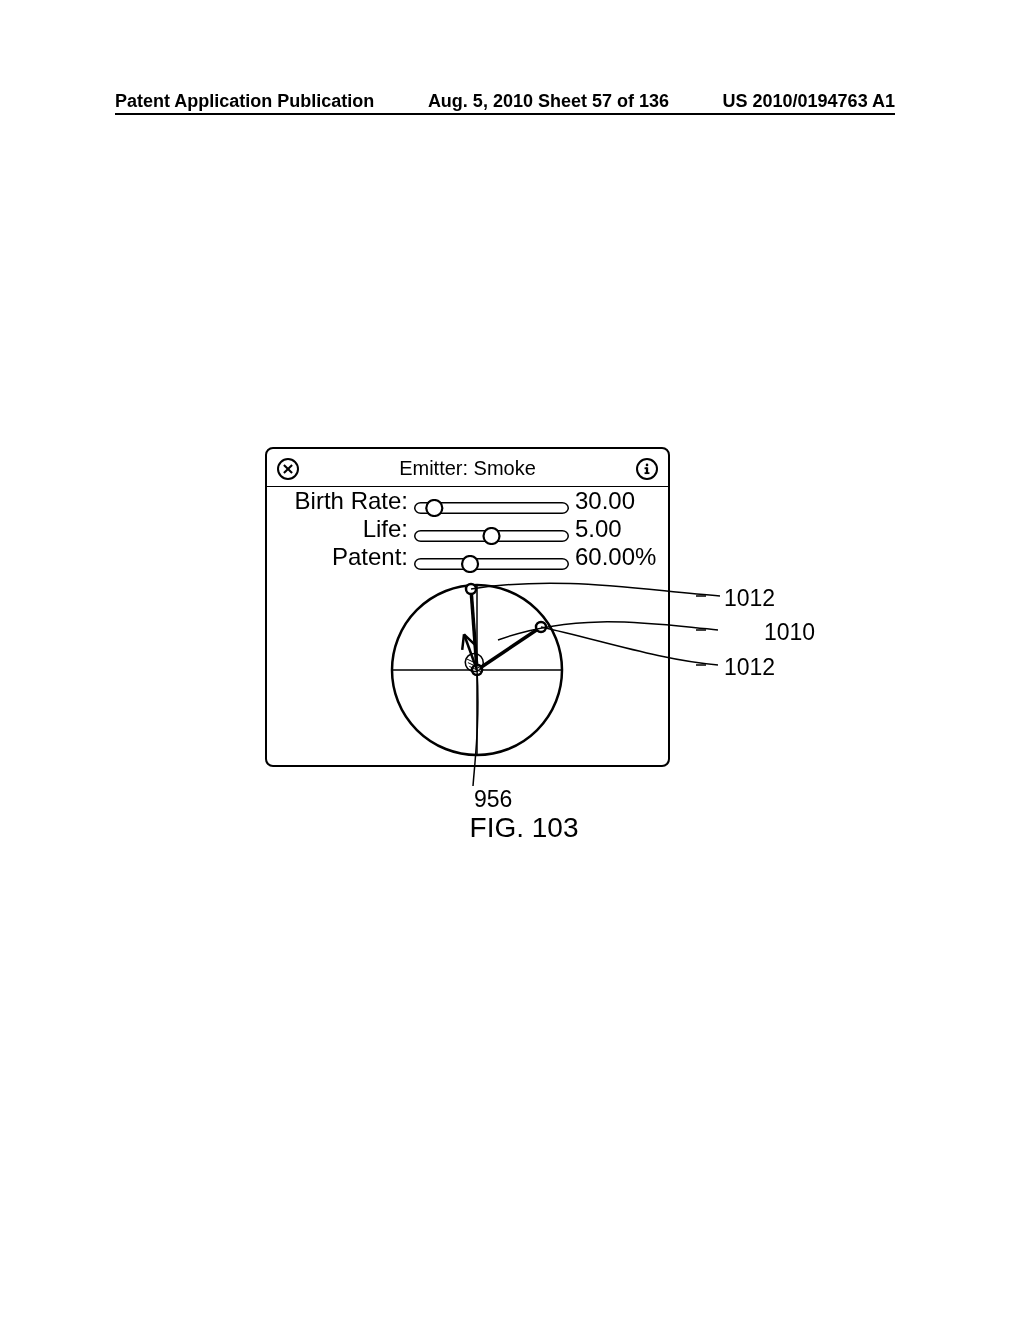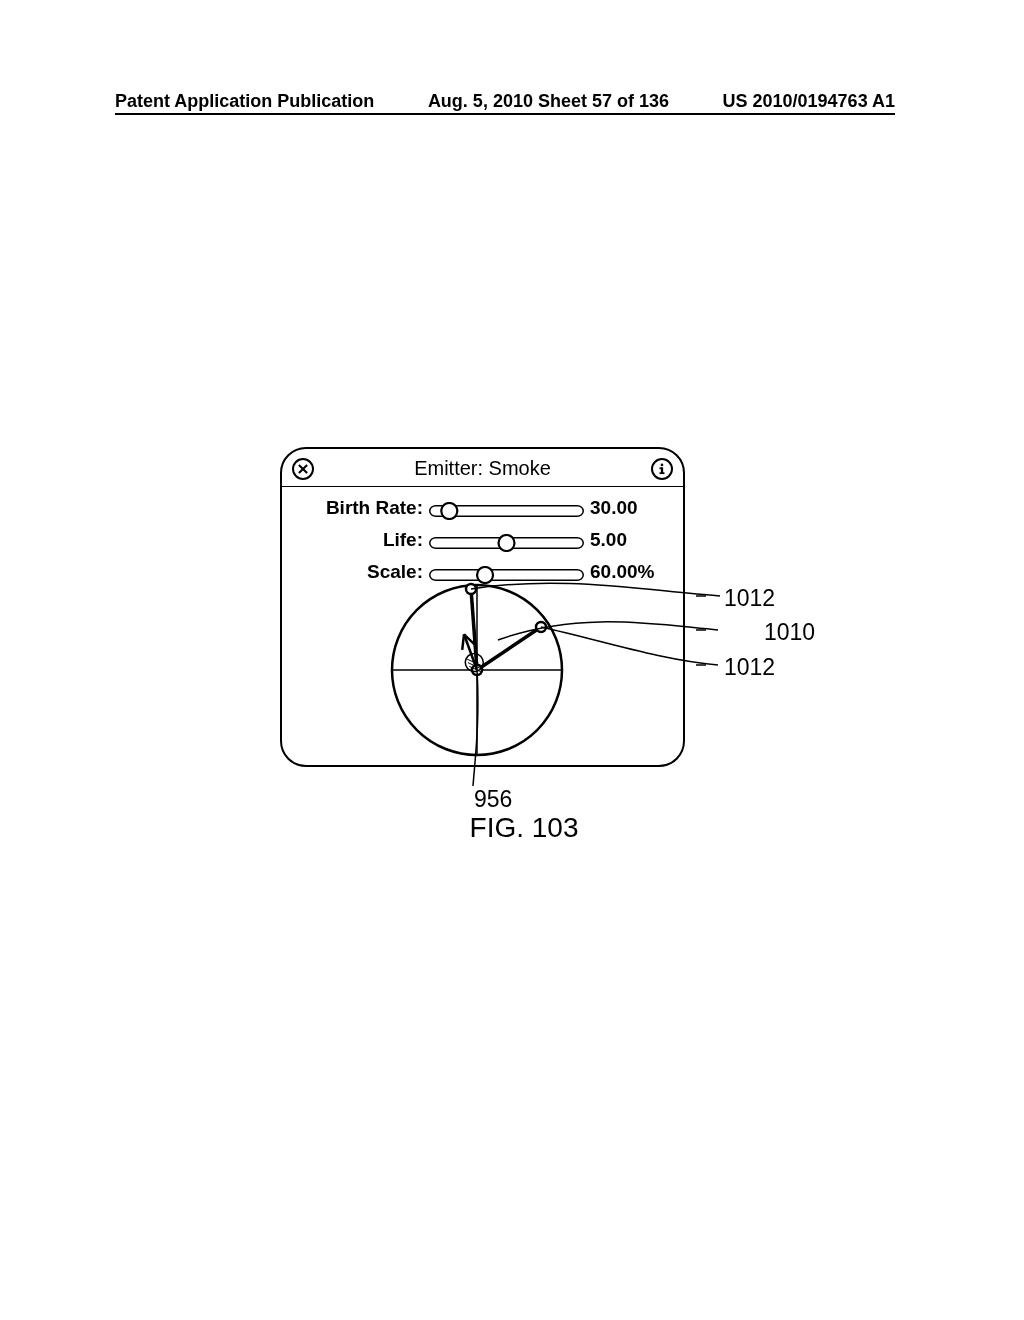--- a/index.html
+++ b/index.html
@@ -24,26 +24,26 @@
   .header-rule {
     position: absolute;
     top: 113px;
     left: 115px;
     width: 780px;
     height: 2px;
     background: black;
   }
   .panel {
     position: absolute;
-    left: 280px;
+    left: 265px;
     top: 447px;
     width: 405px;
     height: 320px;
     border: 2.5px solid black;
-    border-radius: 26px;
+    border-radius: 8px;
     box-sizing: border-box;
     padding-top: 8px;
   }
   .panel-header {
     display: flex;
     align-items: center;
     justify-content: space-between;
     padding: 0 10px 6px 10px;
     border-bottom: 1.5px solid black;
   }
@@ -58,23 +58,21 @@
     box-sizing: border-box;
     position: relative;
   }
   .panel-title {
     font-size: 20px;
   }
   .slider-row {
     display: flex;
     align-items: center;
     justify-content: center;
-    margin-top: 10px;
-    font-size: 19px;
-    font-weight: bold;
+    font-size: 24px;
   }
   .slider-label {
     width: 120px;
     text-align: right;
     margin-right: 6px;
   }
   .slider-track {
     width: 155px;
     height: 12px;
     position: relative;
@@ -139,21 +137,21 @@
   </div>
   <div class="slider-row">
     <span class="slider-label">Life:</span>
     <span class="slider-track"><svg width="155" height="18" viewBox="0 -3 155 18">
     <rect x="0.75" y="0.75" width="153.5" height="10.5" rx="6" ry="6" fill="white" stroke="black" stroke-width="1.5"></rect>
     <circle cx="77.5" cy="6" r="8" fill="white" stroke="black" stroke-width="2.2"></circle>
   </svg></span>
     <span class="slider-value">5.00</span>
   </div>
   <div class="slider-row">
-    <span class="slider-label">Scale:</span>
+    <span class="slider-label">Patent:</span>
     <span class="slider-track"><svg width="155" height="18" viewBox="0 -3 155 18">
     <rect x="0.75" y="0.75" width="153.5" height="10.5" rx="6" ry="6" fill="white" stroke="black" stroke-width="1.5"></rect>
     <circle cx="56.05" cy="6" r="8" fill="white" stroke="black" stroke-width="2.2"></circle>
   </svg></span>
     <span class="slider-value">60.00%</span>
   </div>
 </div>
 
 <svg class="dial-svg" width="1024" height="1320">
 

